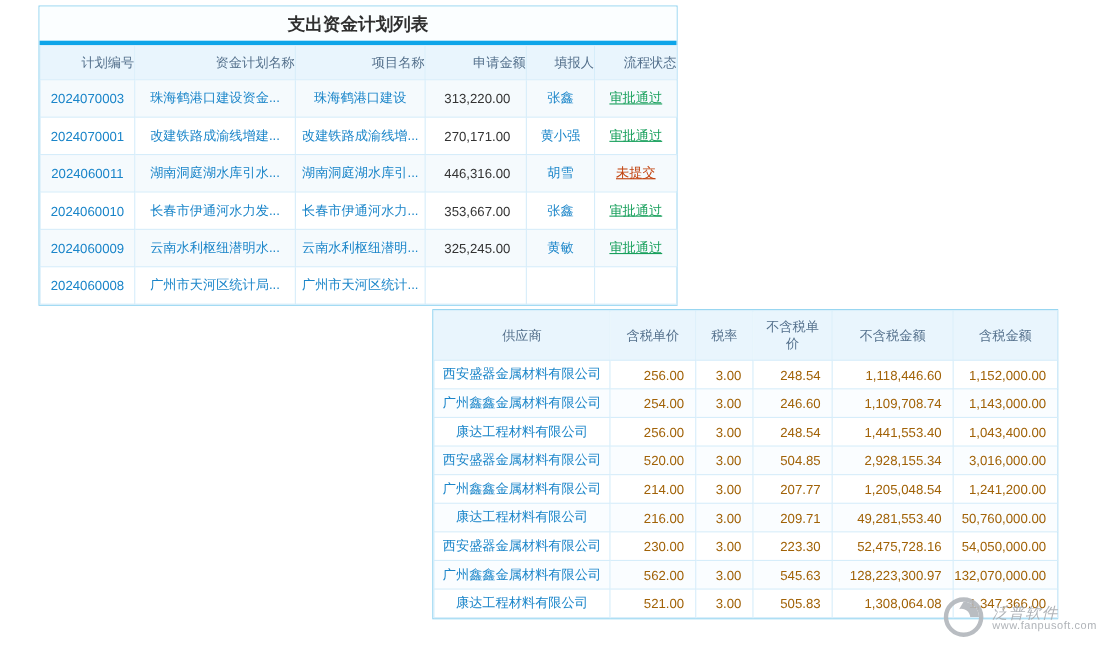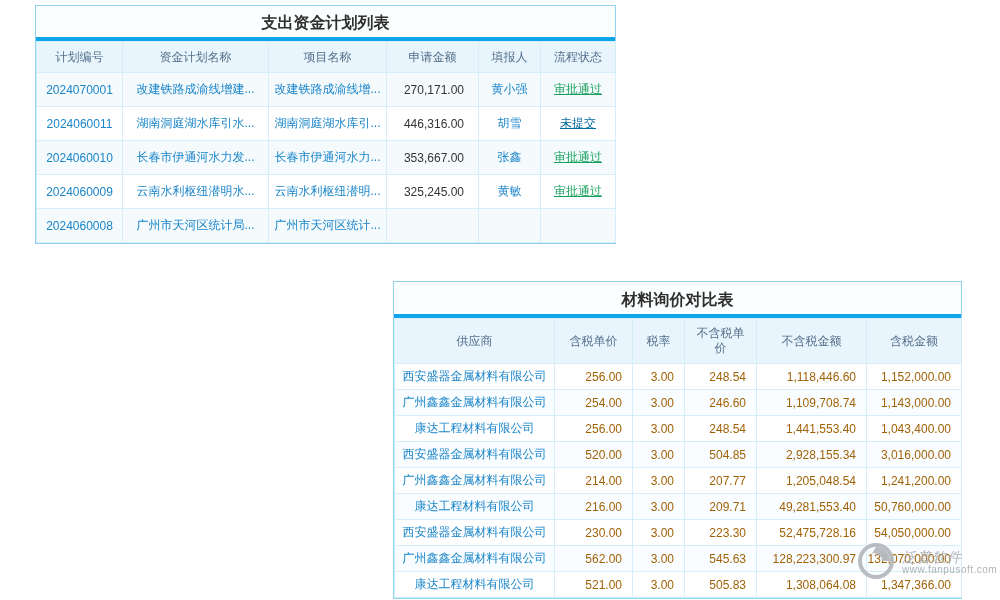--- a/index.html
+++ b/index.html
@@ -17,26 +17,26 @@
   }
   table { border-collapse:collapse; width:100%; table-layout:fixed; }
   th, td {
     border:1px solid #d6edfa; text-align:center; overflow:hidden;
     white-space:nowrap; text-overflow:ellipsis; font-size:12px;
   }
   thead th { background:#e9f5fd; color:#54708c; font-weight:normal; }
   .lnk { color:#1a85c9; text-decoration:none; cursor:pointer; }
   .status { text-decoration:underline; cursor:pointer; }
   .status.approved { color:#18a05c; }
-  .status.unsubmitted { color:#0369a1;margin-top:24px; }
+  .status.unsubmitted { color:#c2410c;margin-top:24px; }
 
   
   #plan-card { left:35px; top:5px; width:581px; }
   #plan-card .card-title { height:35px; line-height:34px; }
-  #plan-card thead th { height:31px; }
+  #plan-card thead th { height:31px;text-align:right; }
   #plan-card tbody td { height:34px; }
   #plan-card tbody tr:nth-child(odd) td { background:#f5fafd; }
   #plan-card td.c-amt { text-align:right; padding-right:14px; color:#333; }
 
   
   #quote-card { left:393px; top:281px; width:569px; z-index:5; }
   #quote-card .card-title { height:36px; line-height:35px; }
   #quote-card thead th { height:40px; white-space:normal; line-height:1.25; padding:7px; }
   #quote-card tbody td { height:26px; }
   #quote-card tbody tr:nth-child(even) td { background:#fafdff; }
@@ -70,20 +70,28 @@
         <th>计划编号</th>
         <th>资金计划名称</th>
         <th>项目名称</th>
         <th>申请金额</th>
         <th>填报人</th>
         <th>流程状态</th>
       </tr>
     </thead>
     <tbody>
       <tr>
+        <td><a class="lnk">2024070003</a></td>
+        <td><a class="lnk">珠海鹤港口建设资金...</a></td>
+        <td><a class="lnk">珠海鹤港口建设</a></td>
+        <td class="c-amt">313,220.00</td>
+        <td><a class="lnk">张鑫</a></td>
+        <td><a class="status approved">审批通过</a></td>
+      </tr>
+      <tr>
         <td><a class="lnk">2024070001</a></td>
         <td><a class="lnk">改建铁路成渝线增建...</a></td>
         <td><a class="lnk">改建铁路成渝线增...</a></td>
         <td class="c-amt">270,171.00</td>
         <td><a class="lnk">黄小强</a></td>
         <td><a class="status approved">审批通过</a></td>
       </tr>
       <tr>
         <td><a class="lnk">2024060011</a></td>
         <td><a class="lnk">湖南洞庭湖水库引水...</a></td>
@@ -114,21 +122,20 @@
         <td><a class="lnk">广州市天河区统计...</a></td>
         <td class="c-amt"></td>
         <td><a class="lnk"></a></td>
         <td><a class="status"></a></td>
       </tr>
     </tbody>
   </table>
 </div>
 
 <div class="card" id="quote-card">
-  <div class="card-title">材料询价对比表</div>
   <table>
     <colgroup>
       <col style="width:160px">
         <col style="width:78px">
         <col style="width:52px">
       <col style="width:72px">
         <col style="width:110px">
         <col style="width:95px">
     </colgroup>
     <thead>

